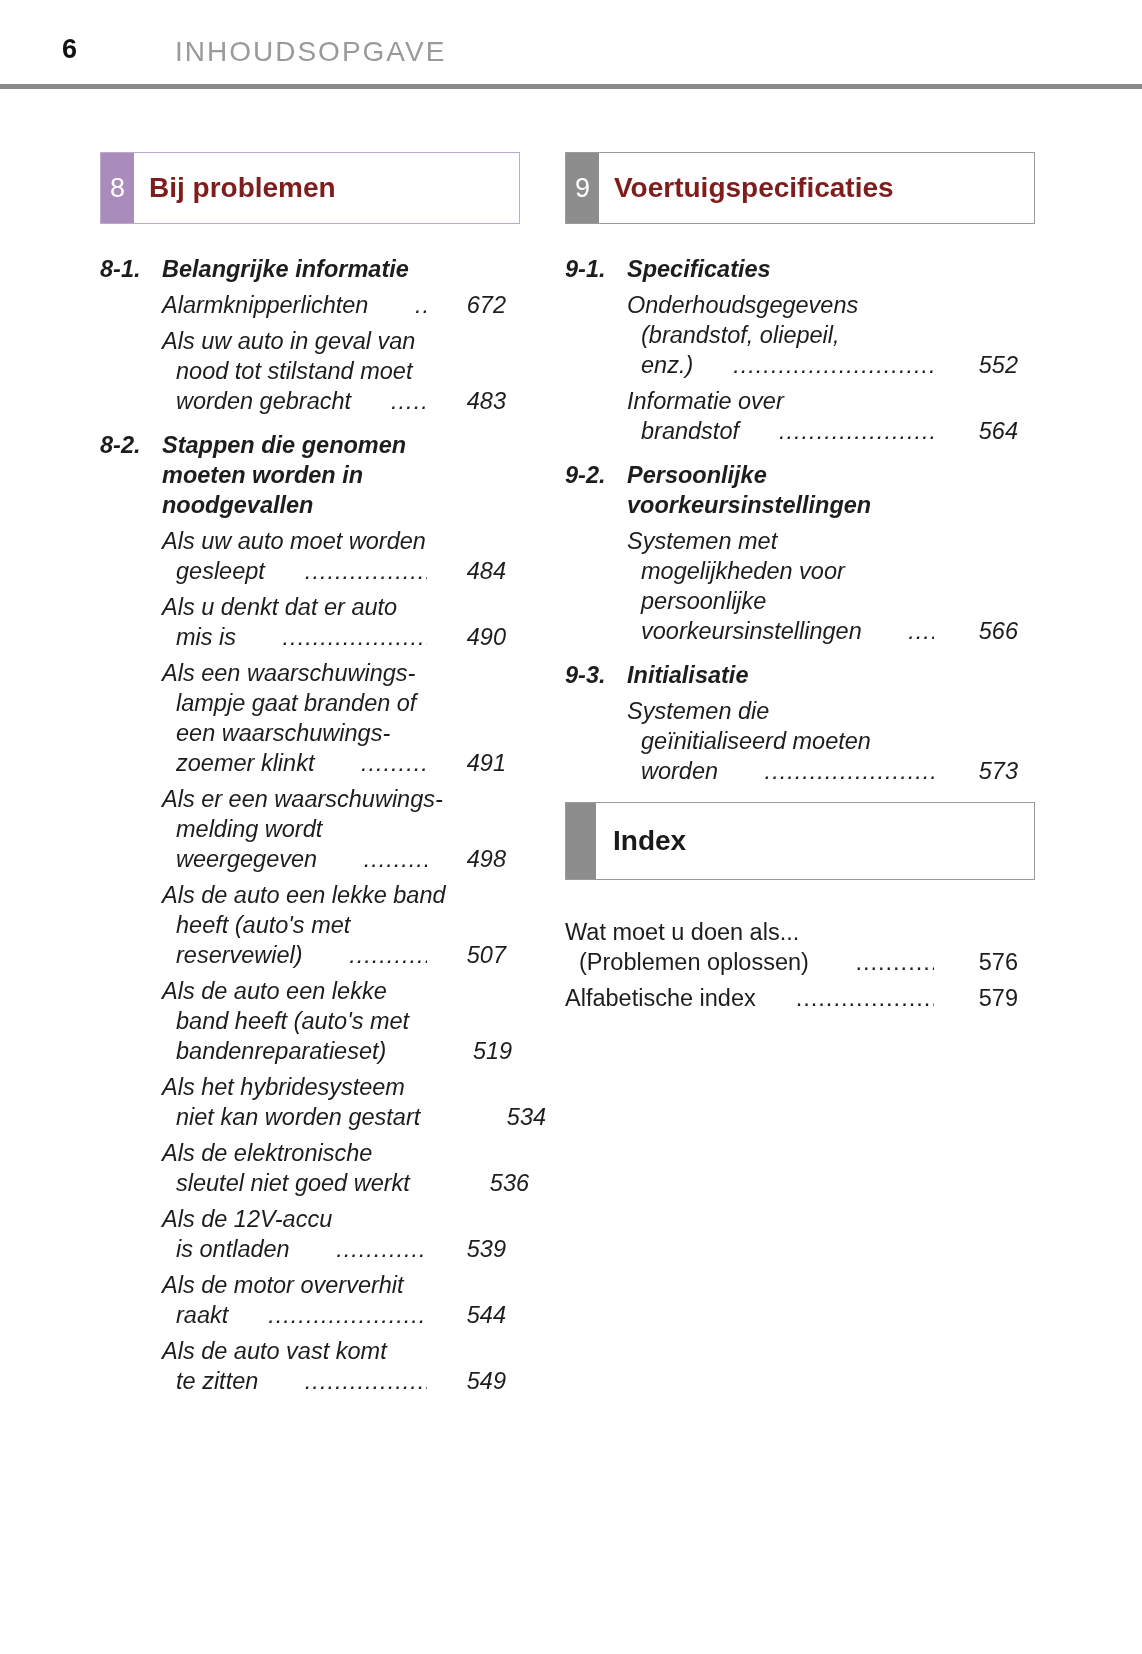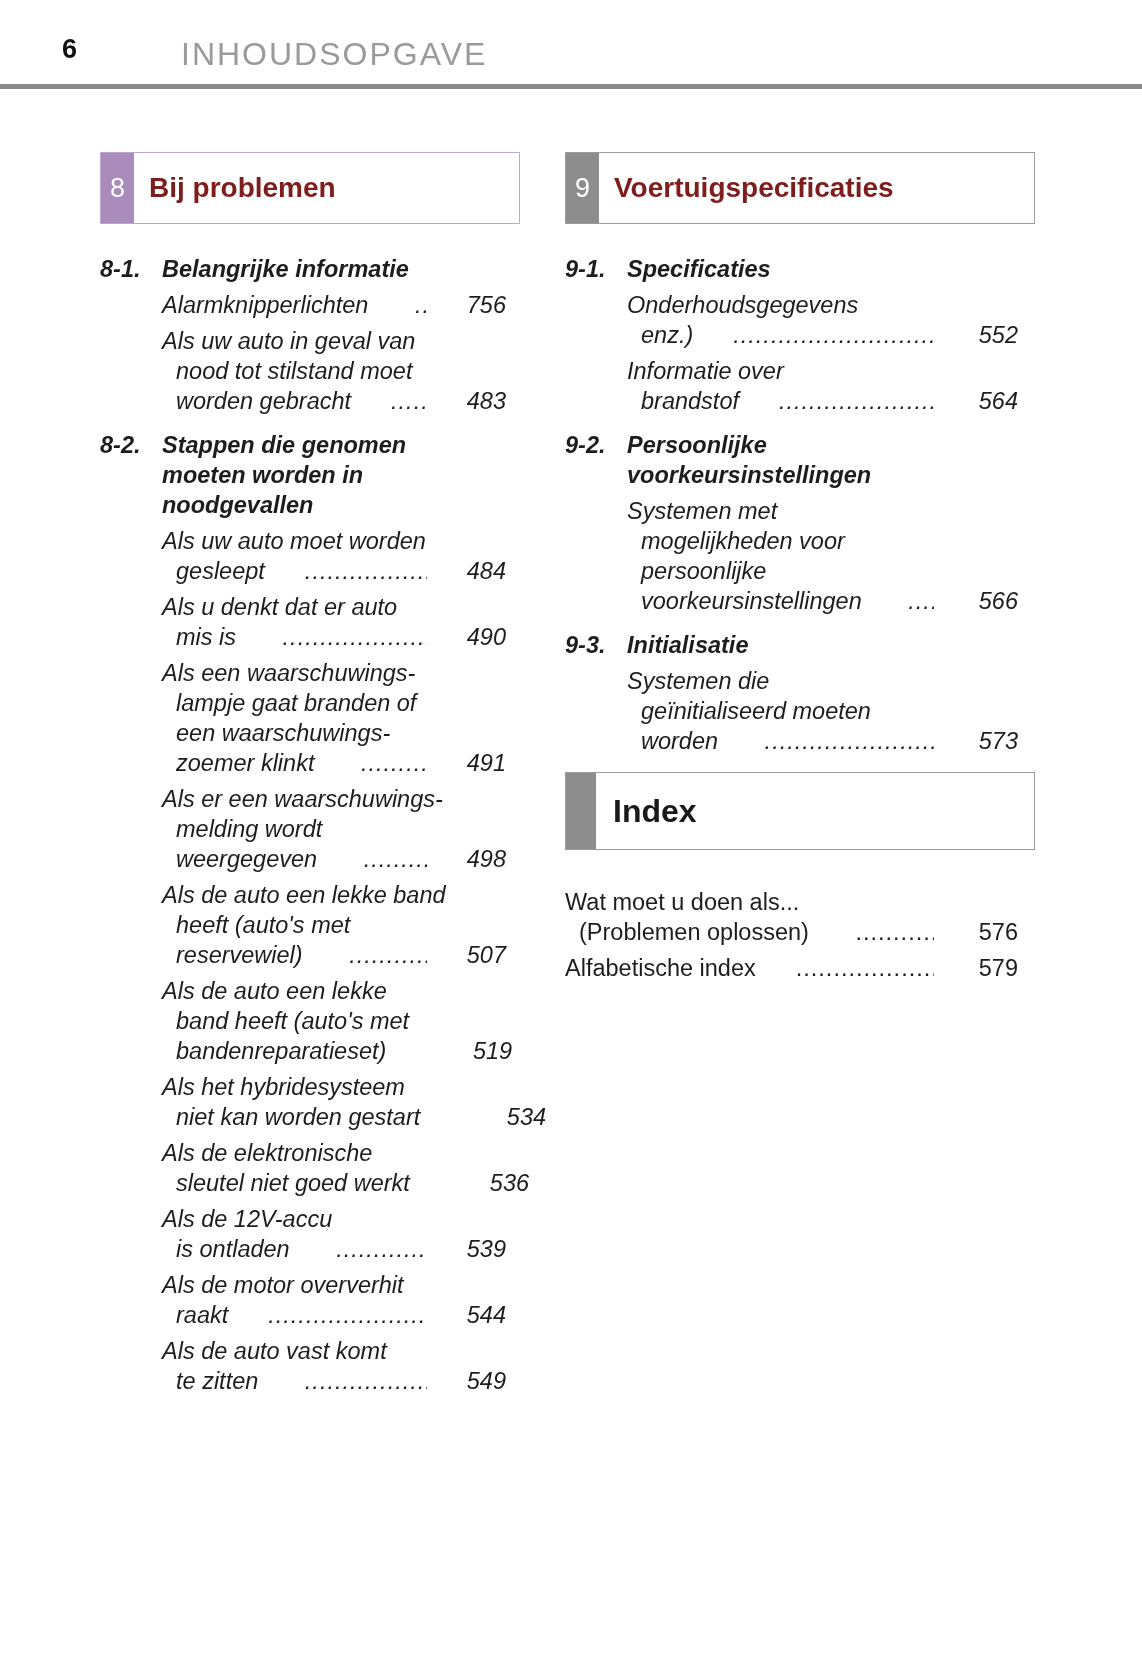--- a/index.html
+++ b/index.html
@@ -5,21 +5,21 @@
   html,body { margin:0; padding:0; }
   body {
     width:1142px; height:1654px; background:#ffffff;
     font-family:"Liberation Sans", sans-serif;
     color:#1d1d1d; position:relative; overflow:hidden;
   }
 
   
   .hdr { position:absolute; top:34px; left:0; width:1142px; height:34px; }
   .hdr-num { position:absolute; left:62px; top:0; font-size:27px; font-weight:bold; color:#111; }
-  .hdr-title { position:absolute; left:181px; top:2px; font-size:32px; letter-spacing:2px; color:#9a9a9a; }
+  .hdr-title { position:absolute; left:175px; top:2px; font-size:28px; letter-spacing:2px; color:#9a9a9a; }
   .hdr-rule { position:absolute; top:84px; left:0; width:1142px; height:5px; background:#8a8a8a; }
 
   
   .col { position:absolute; top:152px; }
   .col-left  { left:100px; width:420px; }
   .col-right { left:565px; width:470px; }
 
   
   .chapter-box {
     box-sizing:border-box; height:72px; border:1px solid #9a9a9a;
@@ -58,21 +58,21 @@
   .gap-num .pg { padding-left:5px; }
 
   
   .index-box {
     box-sizing:border-box; margin-top:16px; height:78px; border:1px solid #9a9a9a;
     display:flex; align-items:stretch; background:#fff;
   }
   .index-tab { flex:none; width:30px; background:#8d8d8d; }
   .index-title {
     display:flex; align-items:center; padding-left:17px;
-    font-size:32px; font-weight:bold; color:#1a1a1a;
+    font-size:28px; font-weight:bold; color:#1a1a1a;
   }
   .toc-index { margin-top:37px; }
 </style>
 </head>
 <body>
 
 <div class="hdr">
   <span class="hdr-num">6</span>
   <span class="hdr-title" style="color: rgb(154, 154, 154);">INHOUDSOPGAVE</span>
 </div>
@@ -88,21 +88,21 @@
         <div class="sec-head">
           <span class="sec-num">8-1.</span>
           <div class="sec-titles">
             <div>Belangrijke informatie</div>
           </div>
         </div>
         <div class="entry">
           <div class="lastline">
             <span class="txt">Alarmknipperlichten </span>
             <span class="dots"></span>
-            <span class="pg">756</span>
+            <span class="pg">672</span>
           </div>
         </div>
         <div class="entry">
           <div>Als uw auto in geval van</div>
           <div class="cont">nood tot stilstand moet</div>
           <div class="lastline cont">
             <span class="txt">worden gebracht</span>
             <span class="dots"></span>
             <span class="pg">483</span>
           </div>
@@ -222,20 +222,21 @@
   <div class="toc gap-num" id="toc-right">
       <div class="section">
         <div class="sec-head">
           <span class="sec-num">9-1.</span>
           <div class="sec-titles">
             <div>Specificaties</div>
           </div>
         </div>
         <div class="entry">
           <div>Onderhoudsgegevens</div>
+          <div class="cont">(brandstof, oliepeil,</div>
           <div class="lastline cont">
             <span class="txt">enz.)</span>
             <span class="dots"></span>
             <span class="pg">552</span>
           </div>
         </div>
         <div class="entry">
           <div>Informatie over</div>
           <div class="lastline cont">
             <span class="txt">brandstof</span>

